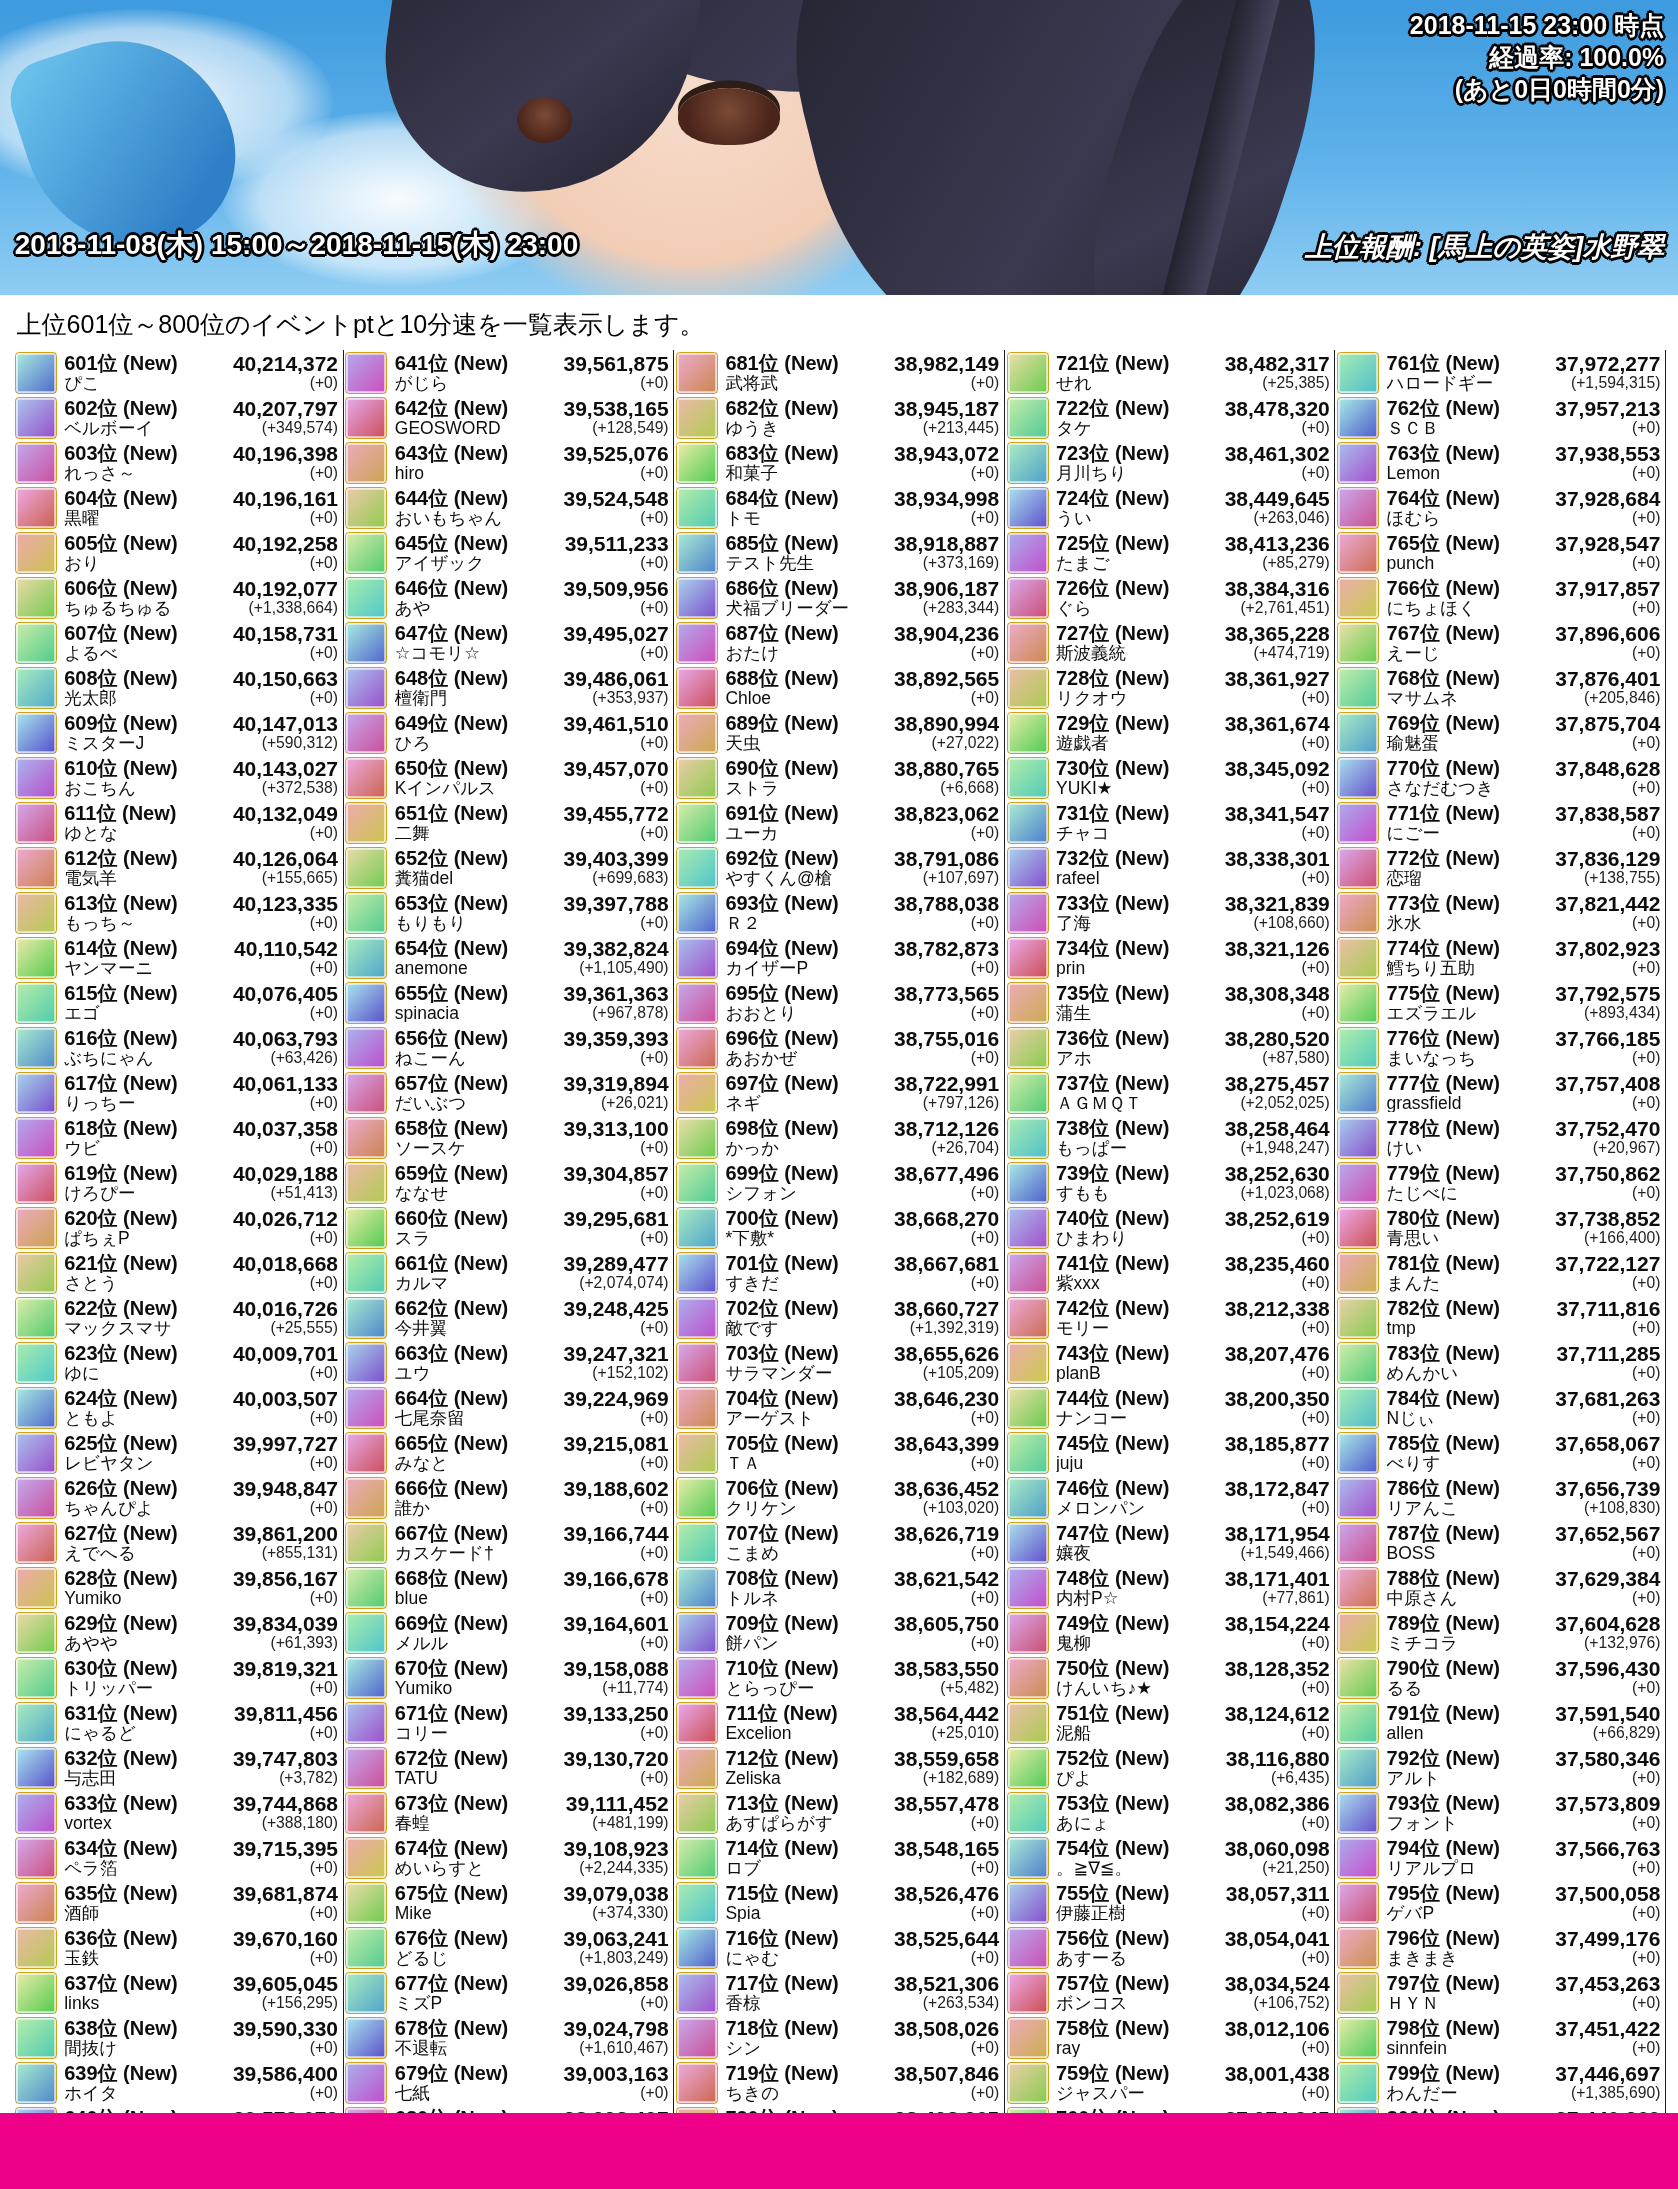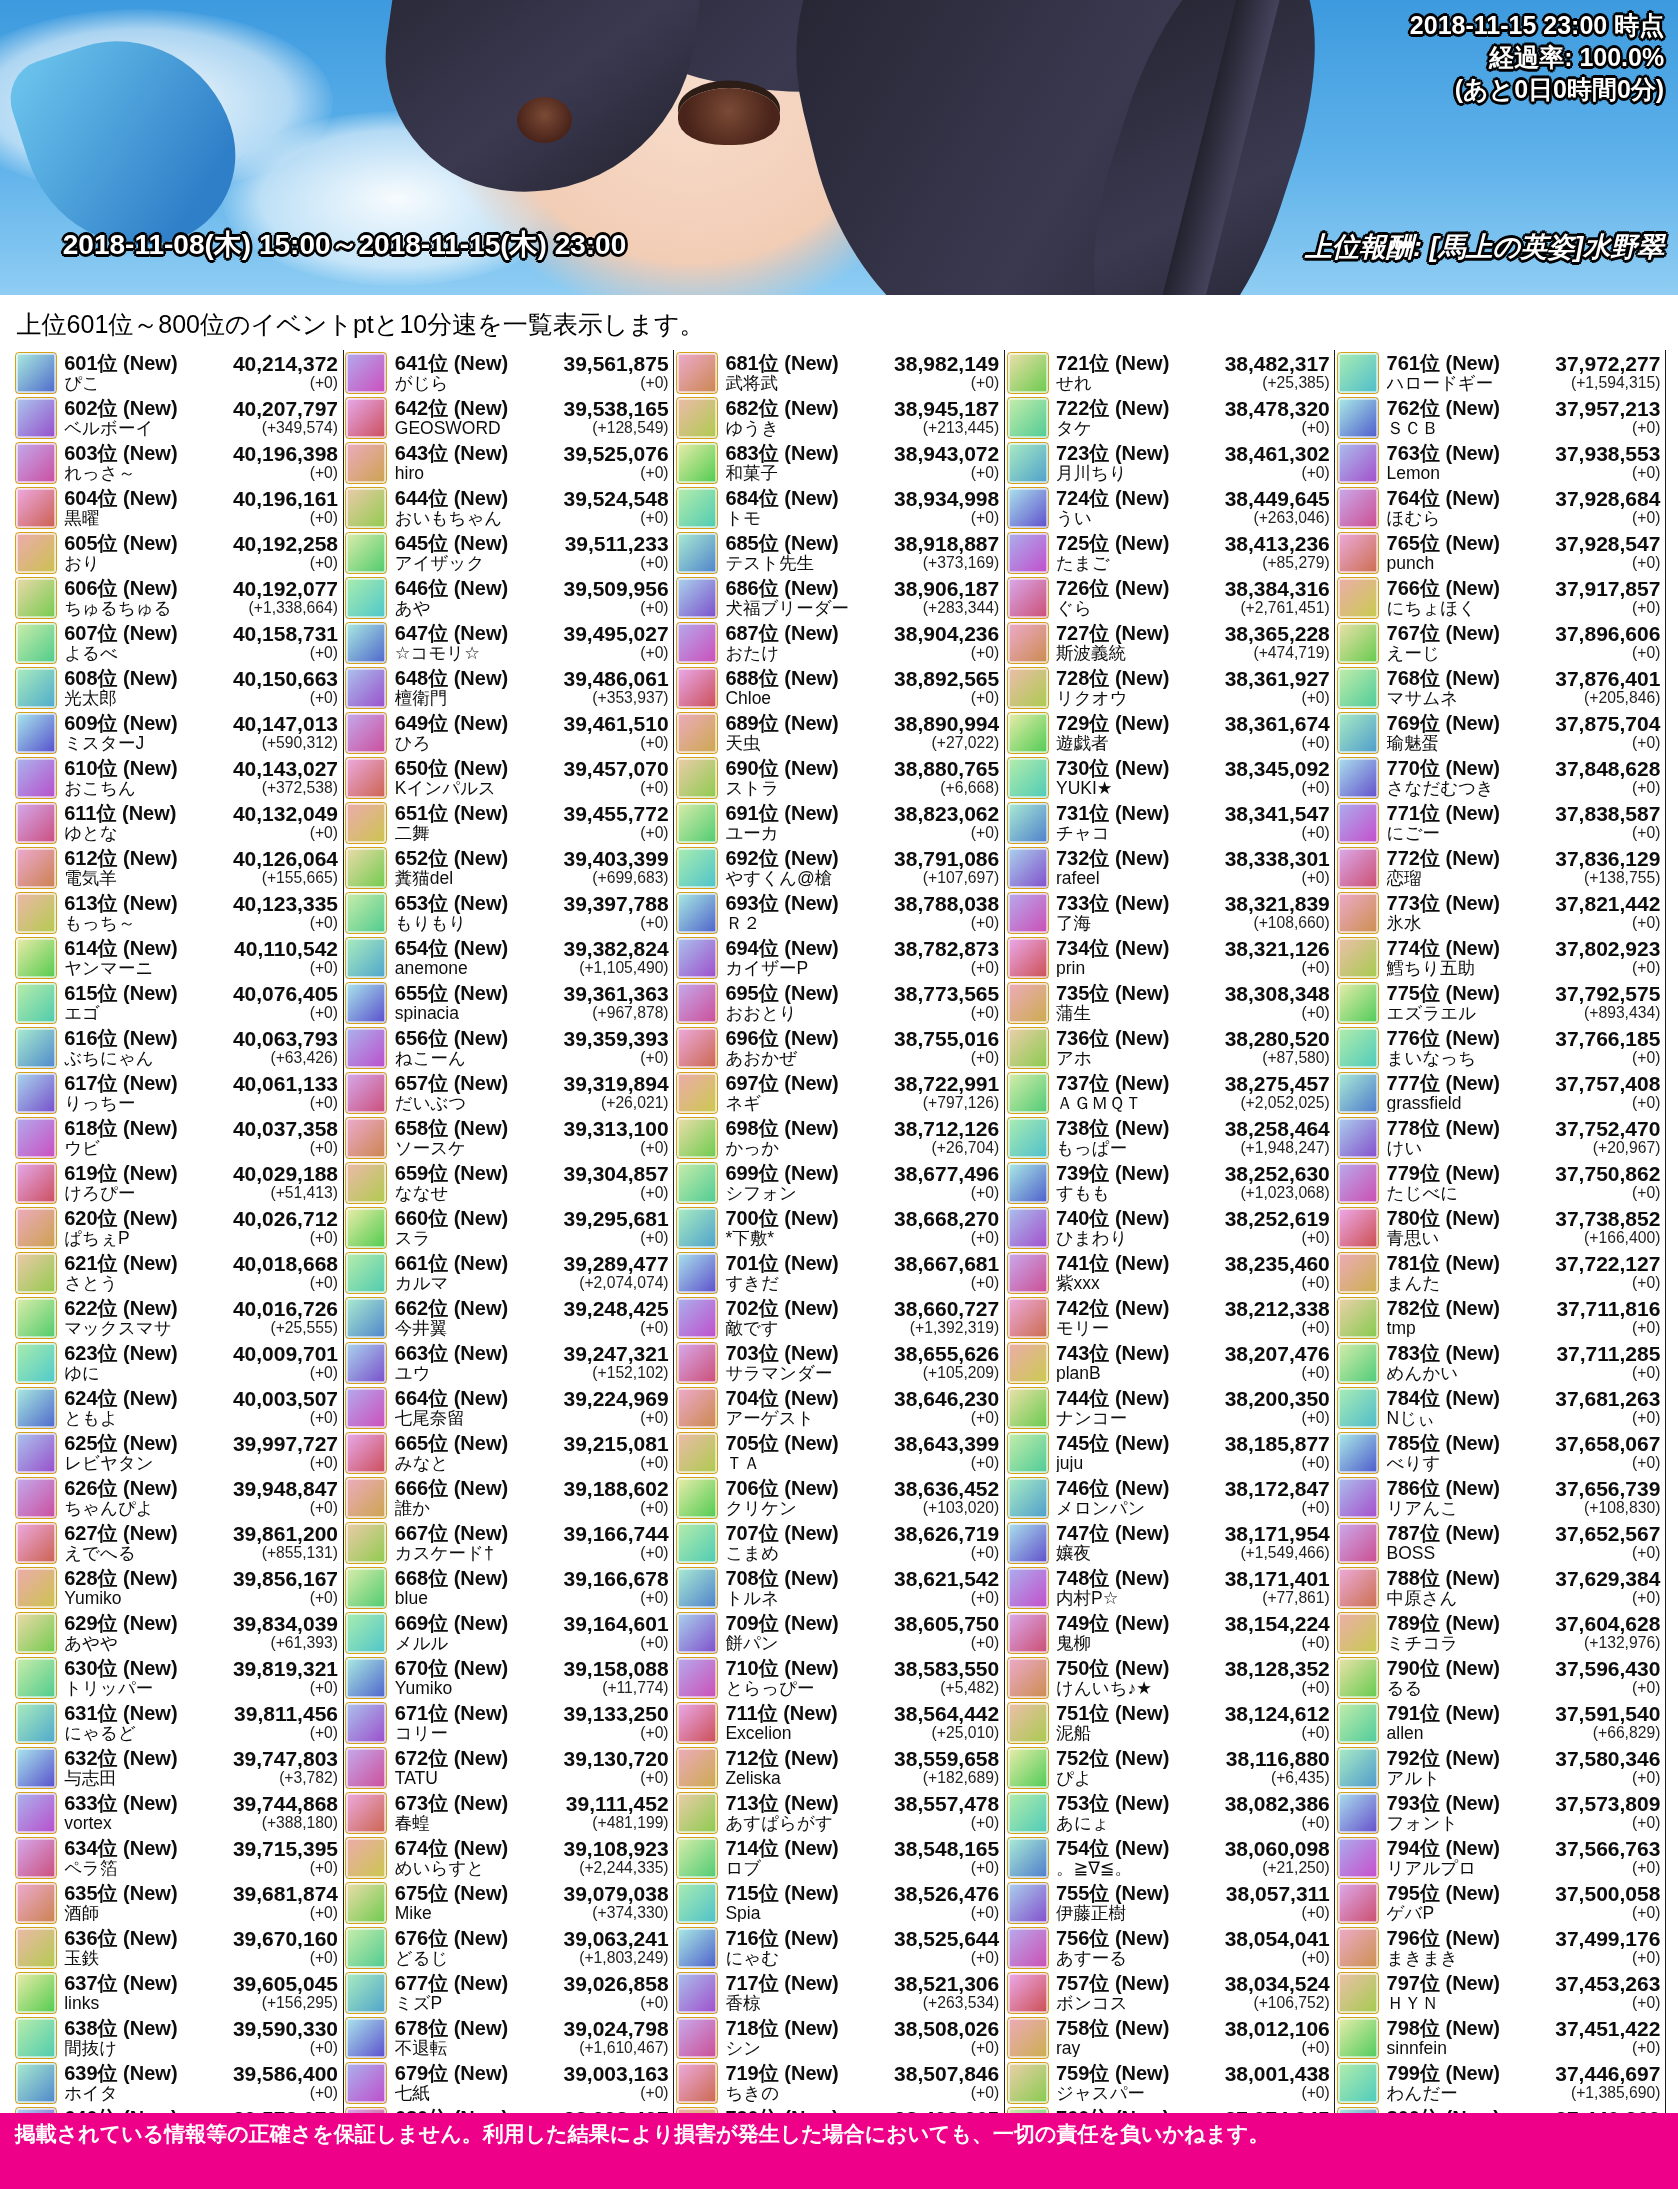--- a/index.html
+++ b/index.html
@@ -24,21 +24,21 @@
   .eye{left:678px;top:88px;width:102px;height:57px;background:radial-gradient(circle at 50% 40%,#7a4a35 0%,#4a241a 70%);border-radius:50% 50% 45% 45%;box-shadow:0 -7.4px 0 #2c1d17;}
   .eye2{left:517px;top:97px;width:55px;height:46px;background:radial-gradient(circle at 50% 40%,#7a4a35 0%,#4a241a 70%);border-radius:50%;}
   .ribbon{left:28px;top:37px;width:203px;height:212px;background:linear-gradient(140deg,#6ec7ee 0%,#2f7fc8 80%);border-radius:20% 60% 45% 60%;transform:rotate(-18deg);}
   .stick{left:1200px;top:-18.5px;width:42px;height:332px;background:linear-gradient(90deg,#23222e,#44435c);transform:rotate(14deg);border-radius:9.2px;}
 
   .outline-text{color:#fff;font-weight:bold;text-shadow:
     -1.8px -1.8px 0 #000, 1.8px -1.8px 0 #000,-1.8px 1.8px 0 #000,1.8px 1.8px 0 #000,
     -2.8px 0 0 #000,2.8px 0 0 #000,0 -2.8px 0 #000,0 2.8px 0 #000;}
   .hdr-right{position:absolute;top:9.2px;right:14.8px;text-align:right;font-size:25px;line-height:1.28;}
   .title{position:absolute;left:14.8px;top:120px;font-size:44px;letter-spacing:0.9px;}
-  .period{position:absolute;left:14.8px;top:226px;font-size:28px;margin-left:48px;}
+  .period{position:absolute;left:14.8px;top:226px;font-size:28px;}
   .reward{position:absolute;right:14.8px;top:229px;font-size:27px;font-style:italic;}
 
   
   .subtitle{padding:13px 16.6px 5.5px 16.6px;font-size:25px;color:#000;background:#fff;}
 
   
   .list{display:flex;padding:3.7px 13px 0 13px;background:#fff;}
   .col{flex:1 1 0;border-right:1.8px solid #1c1c1c;padding:0 4.6px 0 1.8px;min-width:0;}
   .entry{display:flex;align-items:center;height:45px;}
   .avatar{width:42px;height:42px;box-sizing:border-box;border:1.8px solid #d4a017;border-radius:3.7px;margin-right:7.4px;flex:0 0 42px;box-shadow:inset 0 0 0 1.8px rgba(255,255,255,.7);}
@@ -2292,15 +2292,14 @@
         </div>
         <div class="right">
           <div class="pts">37,440,369</div>
           <div class="delta">(+455,274)</div>
         </div>
       </div>
     </div>
   </div>
 
 <div class="footer">
-  <div class="f-disc">掲載されている情報等の正確さを保証しません。利用した結果により損害が発生した場合においても、一切の責任を負いかねます。</div>
 </div>
 
 
 </body></html>

